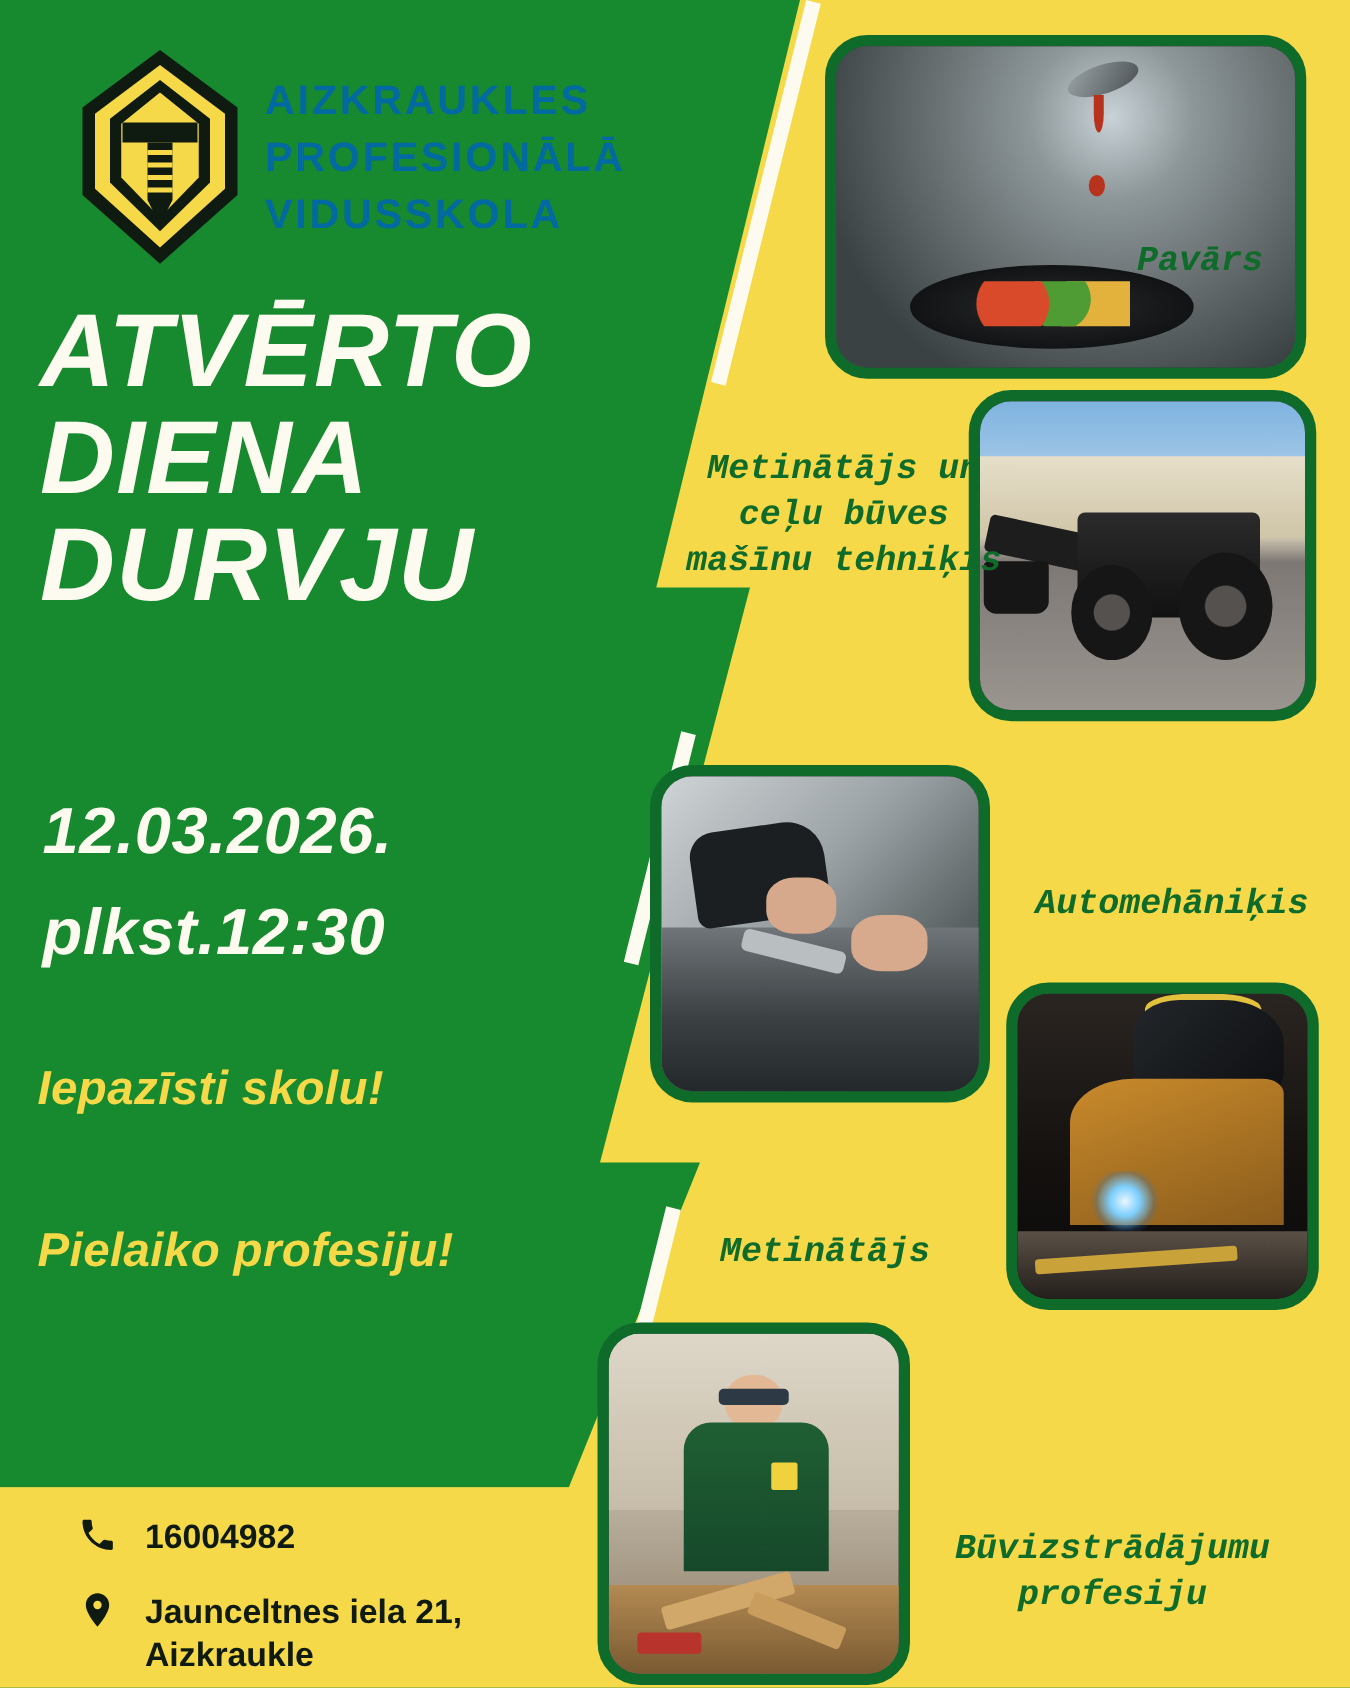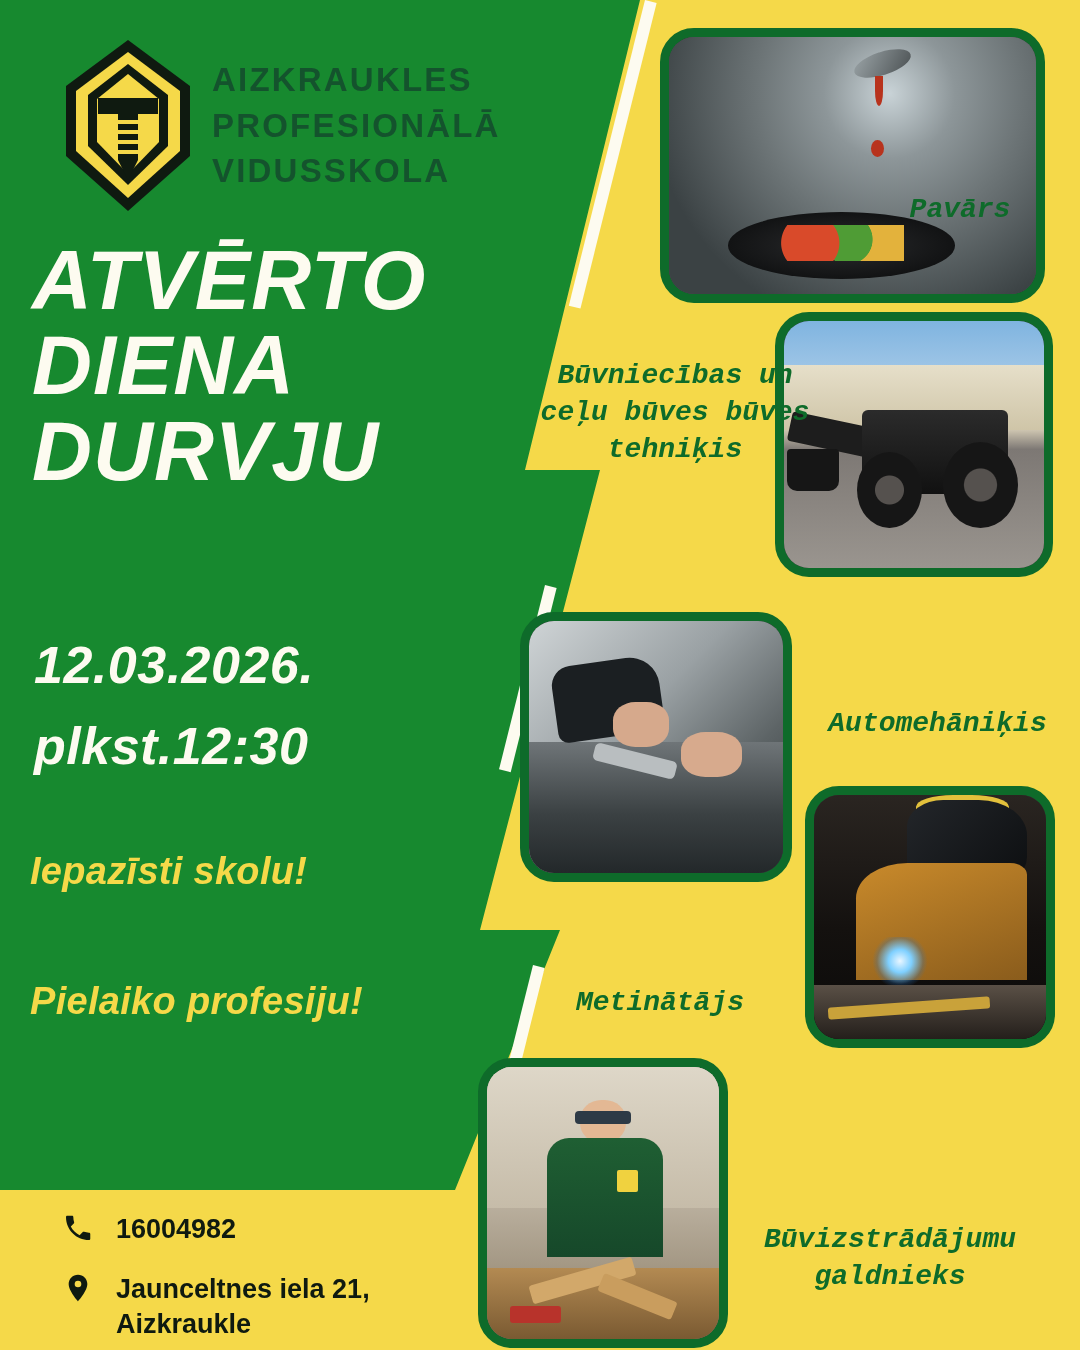--- a/index.html
+++ b/index.html
@@ -55,21 +55,21 @@
   .logo-wrap {
     position: absolute;
     left: 62px;
     top: 38px;
     display: flex;
     align-items: center;
     gap: 18px;
   }
   .logo-mark { width: 132px; height: 175px; }
   .logo-text {
-    color: #14532d;
+    color: #0369a1;
     font-weight: bold;
     font-size: 33px;
     line-height: 1.38;
     letter-spacing: 2.2px;
   }
 
   
   .headline {
     position: absolute;
     left: 32px;
@@ -433,18 +433,18 @@
       <div class="body"></div>
       <div class="badge"></div>
       <div class="bench"></div>
       <div class="plank1"></div>
       <div class="plank2"></div>
       <div class="clamp"></div>
     </div>
   </div>
 
   <div class="label label-dark label-pavars">Pavārs</div>
-  <div class="label label-dark label-buvn">Būvniecības un ceļu būves būves tehniķis</div>
+  <div class="label label-dark label-buvn">Metinātājs un ceļu būves mašīnu tehniķis</div>
   <div class="label label-dark label-metin">Metinātājs</div>
   <div class="label label-dark label-auto">Automehāniķis</div>
-  <div class="label label-dark label-galdn">Būvizstrādājumu galdnieks</div>
+  <div class="label label-dark label-galdn">Būvizstrādājumu profesiju</div>
 
 </div>
 
 </body></html>

